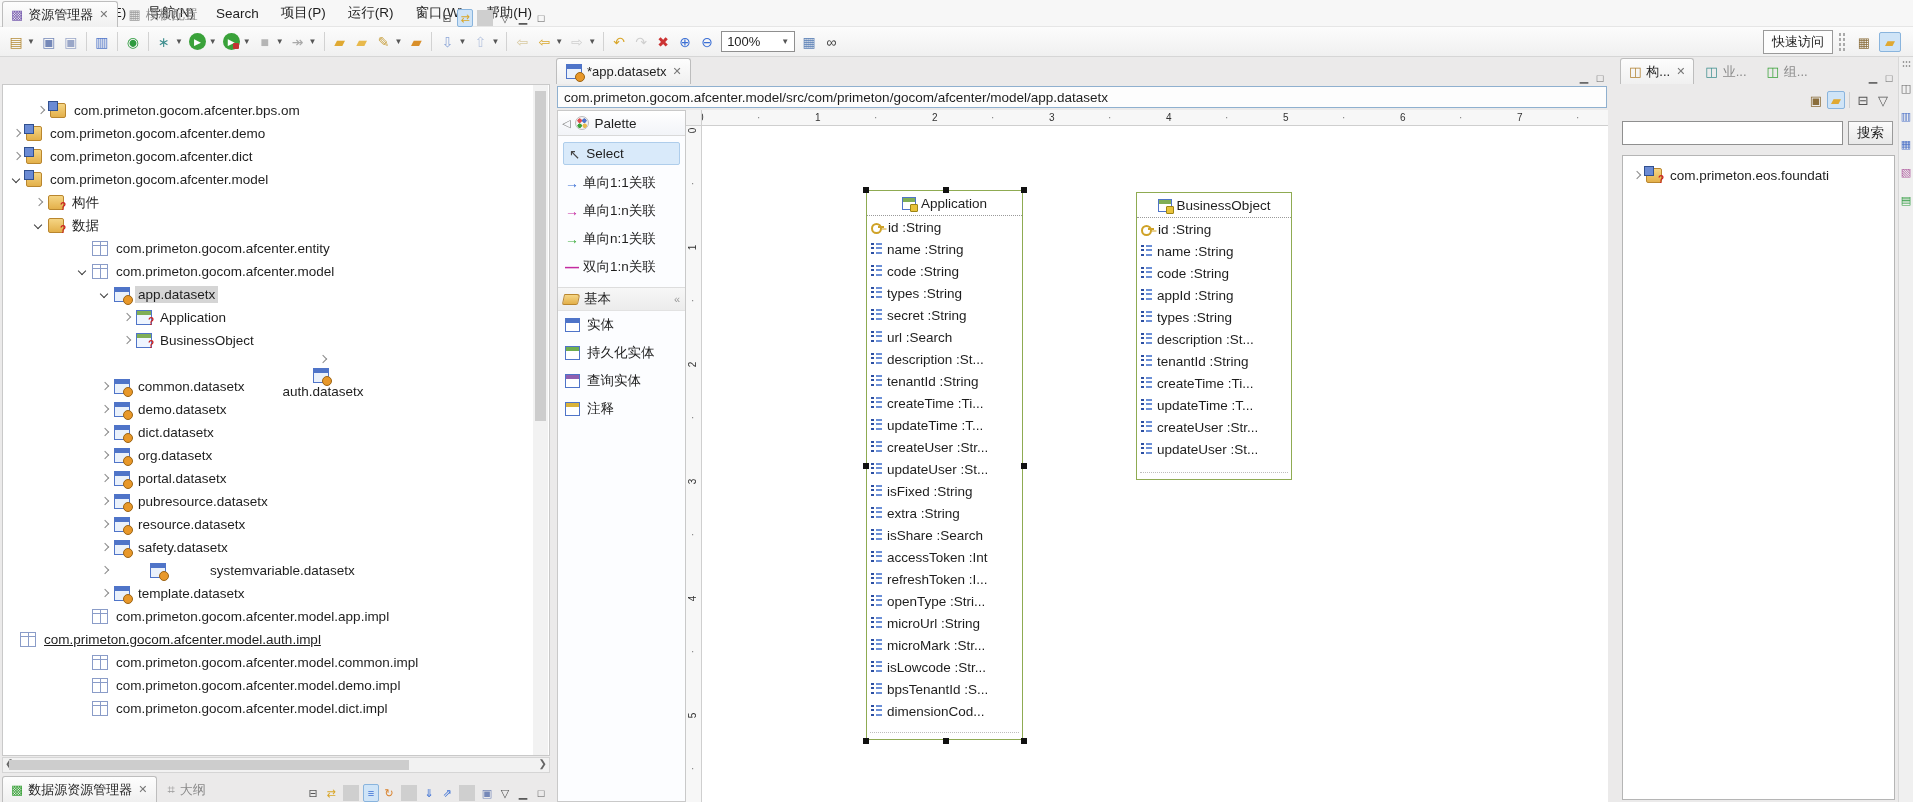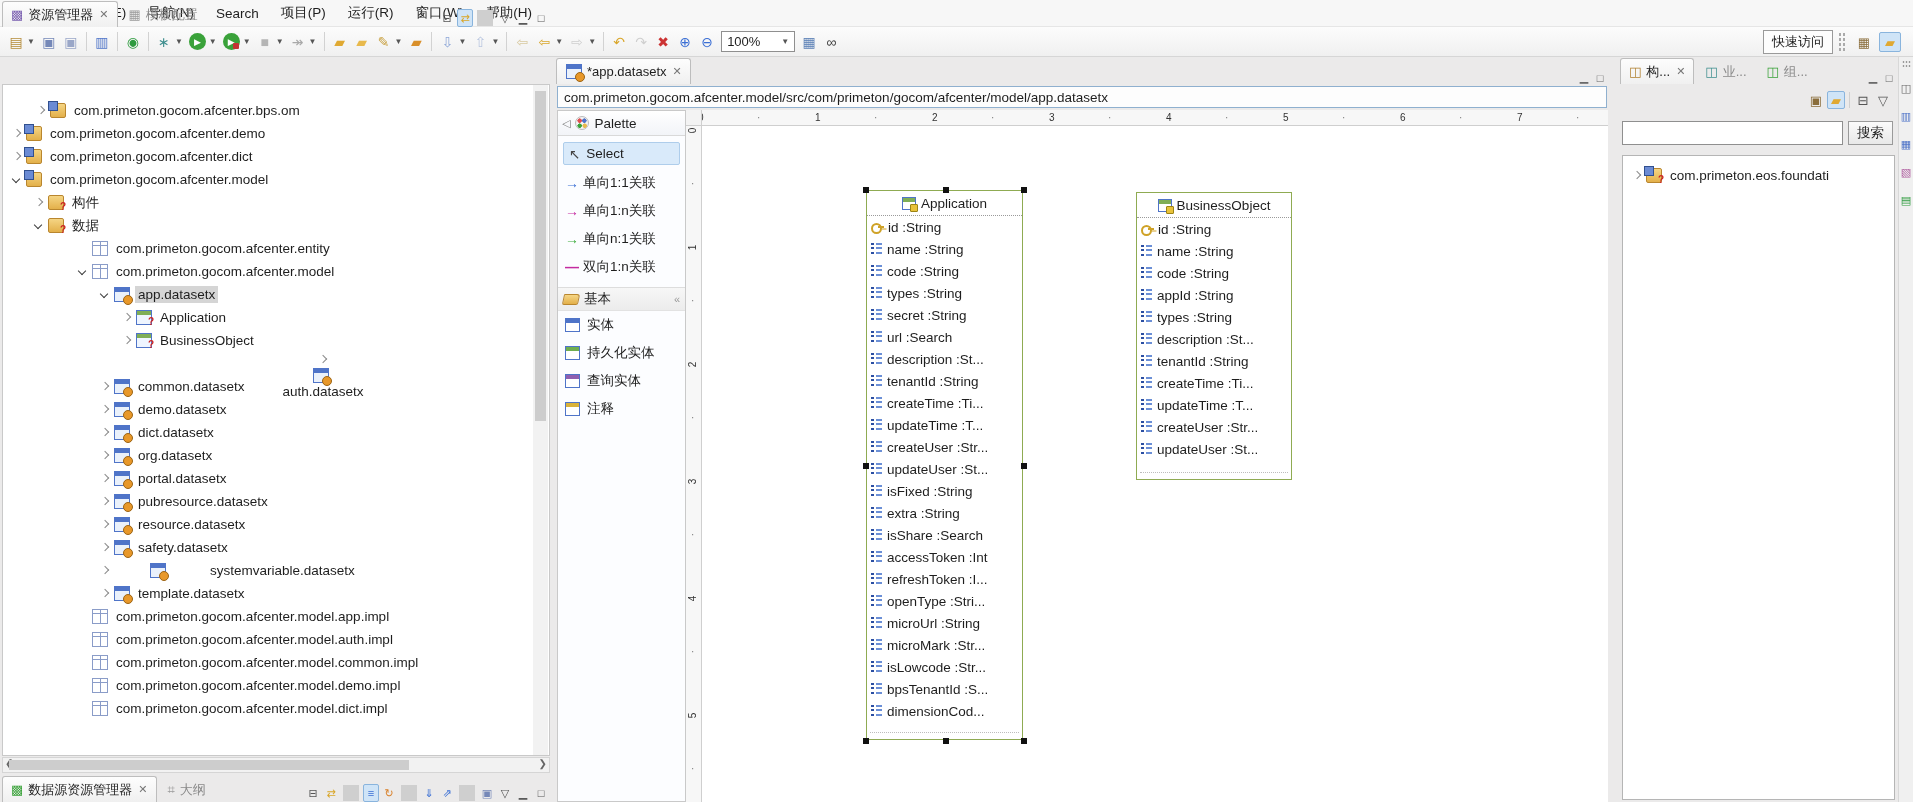--- a/index.html
+++ b/index.html
@@ -367,21 +367,21 @@
       <div class="tr-row" style="padding-left: 94px; text-align: center;">
         <span class="chev c"></span>
         <span class="ti ti-dataset"></span>
         <span class="tlabel">template.datasetx</span>
       </div>
       <div class="tr-row" style="padding-left: 72px;">
         <span class="chev"></span>
         <span class="ti ti-package"></span>
         <span class="tlabel">com.primeton.gocom.afcenter.model.app.impl</span>
       </div>
-      <div class="tr-row" style="padding-left: 72px;">
+      <div class="tr-row" style=" text-decoration: underline;">
         <span class="chev"></span>
         <span class="ti ti-package"></span>
         <span class="tlabel">com.primeton.gocom.afcenter.model.auth.impl</span>
       </div>
       <div class="tr-row" style="padding-left: 72px;">
         <span class="chev"></span>
         <span class="ti ti-package"></span>
         <span class="tlabel">com.primeton.gocom.afcenter.model.common.impl</span>
       </div>
       <div class="tr-row" style="padding-left: 72px;">

